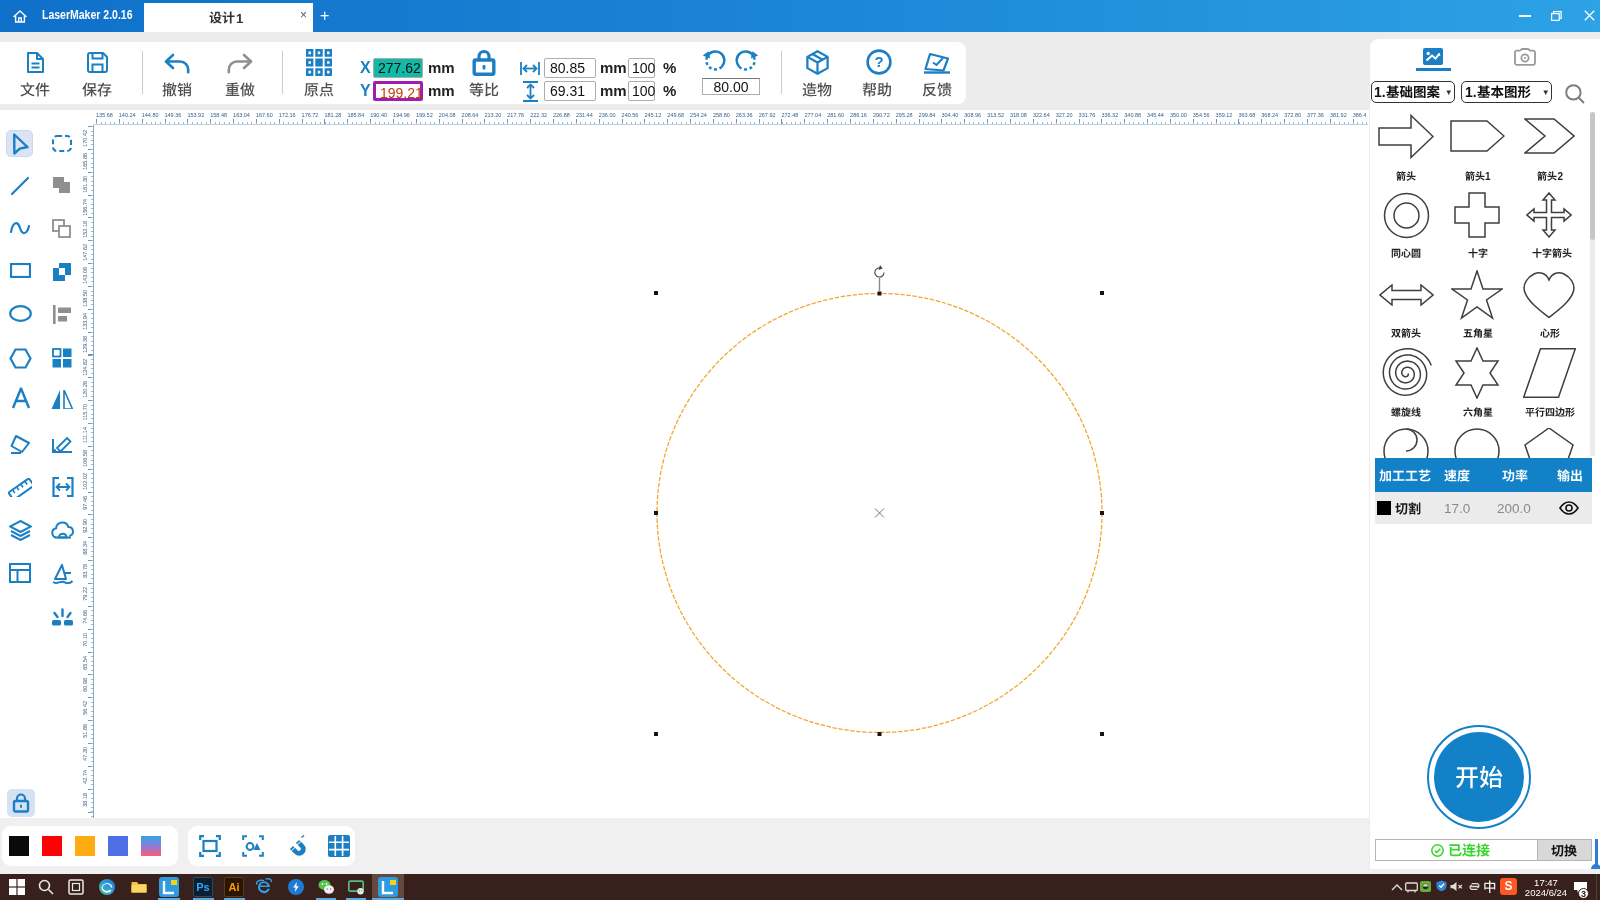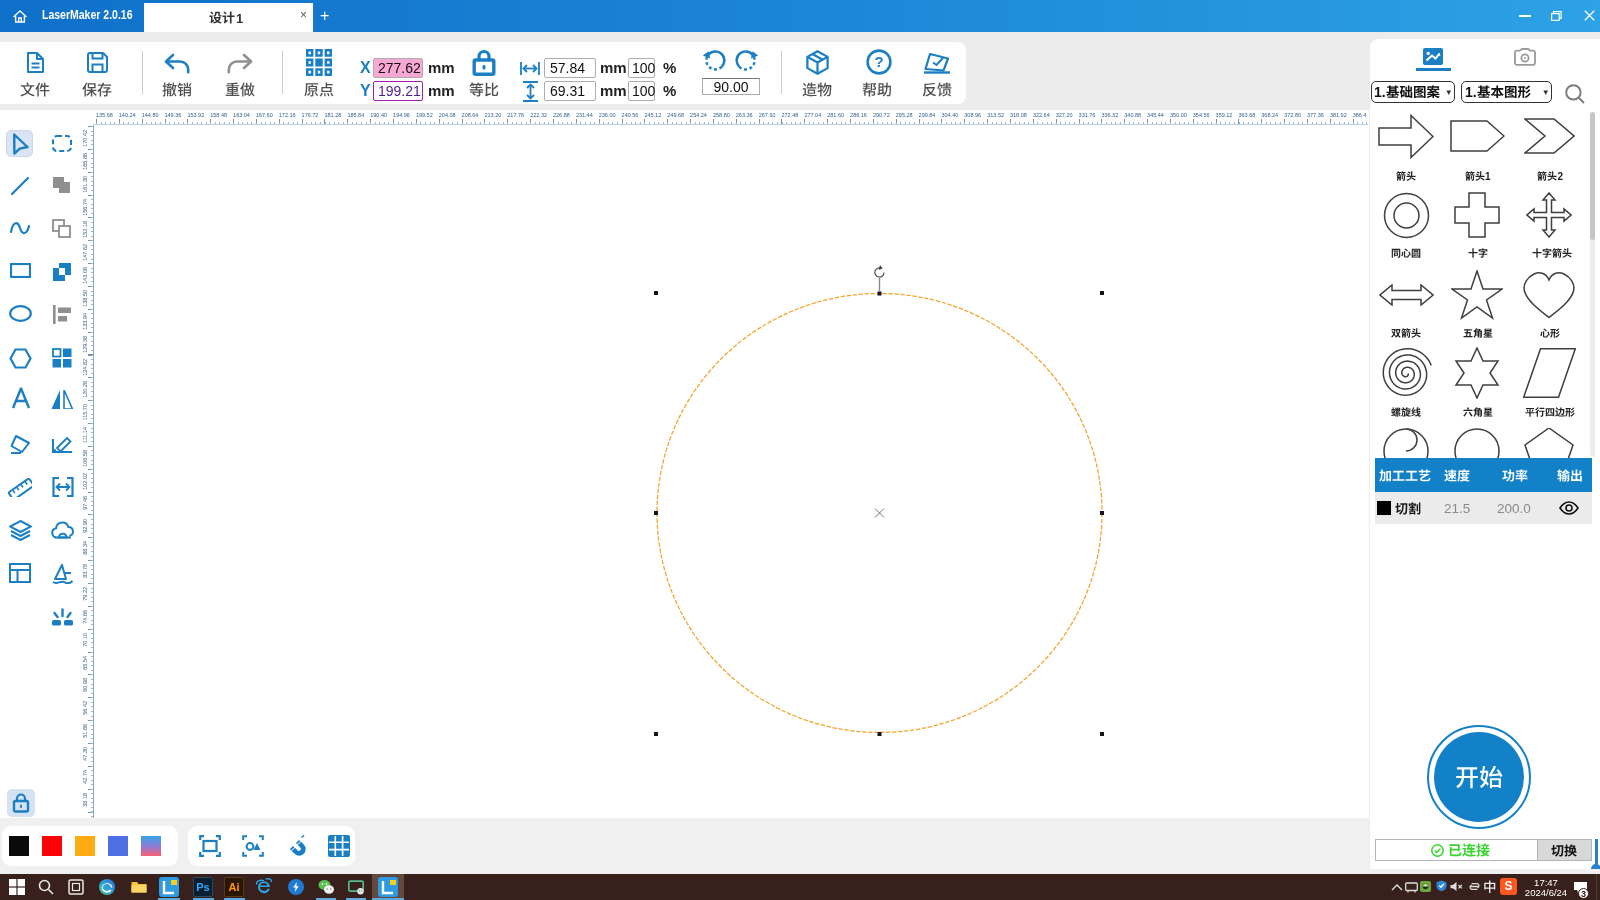--- a/index.html
+++ b/index.html
@@ -166,22 +166,22 @@
  </svg>
  <div style="position:absolute;left:304px;top:50px;">
       <svg style="vertical-align:top;" width="30" height="15" viewBox="0 0 2000 1000" fill="#4f4f4f">
         <use href="#m539f" x="0"></use>
         <use href="#m70b9" x="1000"></use>
       </svg>
     </div>
 
  <div class="abs" style="left:360px;top:27px;color:#1b7fc4;font-weight:bold;font-size:16px">X</div>
  <div class="abs" style="left:360px;top:50px;color:#1b7fc4;font-weight:bold;font-size:16px">Y</div>
- <div class="abs" style="left:373px;top:26px;width:50px;height:20px;border:1px solid #adadad;border-radius:2px;background:#f9a8d4;font-size:14px;color:#111;padding:1px 0 0 4px">277.62</div>
- <div class="abs" style="left:373px;top:49px;width:50px;height:20px;border:1px solid #a21caf;border-radius:2px;background:#fff;font-size:14px;color:#4c1d95;padding:1px 0 0 4px">199.21</div>
+ <div class="abs" style="left:373px;top:26px;width:50px;height:20px;border:1px solid #adadad;border-radius:2px;background:#14b8a6;font-size:14px;color:#111;padding:1px 0 0 4px">277.62</div>
+ <div class="abs" style="left:373px;top:49px;width:50px;height:20px;border:3px solid #a21caf;border-radius:2px;background:#fff;font-size:14px;color:#c2410c;padding:1px 0 0 4px">199.21</div>
  <div class="abs" style="left:428px;top:27px;font-size:15px;font-weight:bold;color:#222">mm</div>
  <div class="abs" style="left:428px;top:50px;font-size:15px;font-weight:bold;color:#222">mm</div>
 
  <svg class="ic" style="left:472px;top:17px" width="24" height="27" viewBox="0 0 24 27" fill="none">
       <path d="M7 11 V7.5 a5 5 0 0 1 10 0 V11" stroke="#1b7fc4" stroke-width="3.2"></path>
       <rect x="2.2" y="11" width="19.6" height="14.2" rx="1.5" fill="none" stroke="#1b7fc4" stroke-width="3.4"></rect>
       <rect x="10.6" y="16" width="2.8" height="4.4" rx="1.2" fill="#1b7fc4"></rect>
     </svg>
  <div style="position:absolute;left:469px;top:50px;">
       <svg style="vertical-align:top;" width="30" height="15" viewBox="0 0 2000 1000" fill="#4f4f4f">
@@ -193,42 +193,42 @@
  <svg class="ic" style="left:520px;top:30px" width="20" height="13" viewBox="0 0 20 13" stroke="#1b7fc4" stroke-width="1.8" fill="none">
       <path d="M1 0 V13 M19 0 V13"></path>
       <path d="M3.5 6.5 H16.5"></path>
       <path d="M7 3 L3.5 6.5 L7 10 M13 3 L16.5 6.5 L13 10" fill="none"></path>
     </svg>
  <svg class="ic" style="left:523px;top:49px" width="15" height="21" viewBox="0 0 15 21" stroke="#1b7fc4" stroke-width="1.8" fill="none">
       <path d="M0 1 H15 M0 20 H15"></path>
       <path d="M7.5 4 V17"></path>
       <path d="M4 7 L7.5 3.5 L11 7 M4 14 L7.5 17.5 L11 14"></path>
     </svg>
- <div class="abs" style="left:544px;top:26px;width:52px;height:20px;border:1px solid #adadad;border-radius:2px;background:#fff;font-size:14px;color:#111;padding:1px 0 0 5px">57.84</div>
+ <div class="abs" style="left:544px;top:26px;width:52px;height:20px;border:1px solid #adadad;border-radius:2px;background:#fff;font-size:14px;color:#111;padding:1px 0 0 5px">80.85</div>
  <div class="abs" style="left:544px;top:49px;width:52px;height:20px;border:1px solid #adadad;border-radius:2px;background:#fff;font-size:14px;color:#111;padding:1px 0 0 5px">69.31</div>
  <div class="abs" style="left:600px;top:27px;font-size:15px;font-weight:bold;color:#222">mm</div>
  <div class="abs" style="left:600px;top:50px;font-size:15px;font-weight:bold;color:#222">mm</div>
  <div class="abs" style="left:628px;top:26px;width:27px;height:20px;border:1px solid #adadad;border-radius:2px;background:#fff;font-size:14px;color:#111;padding:1px 0 0 3px">100</div>
  <div class="abs" style="left:628px;top:49px;width:27px;height:20px;border:1px solid #adadad;border-radius:2px;background:#fff;font-size:14px;color:#111;padding:1px 0 0 3px">100</div>
  <div class="abs" style="left:663px;top:27px;font-size:15px;font-weight:bold;color:#222">%</div>
  <div class="abs" style="left:663px;top:50px;font-size:15px;font-weight:bold;color:#222">%</div>
 
  <svg class="ic" style="left:702px;top:18px" width="24" height="24" viewBox="0 0 24 24" fill="none" stroke="#1b7fc4" stroke-width="2.5">
       <g transform="translate(24,0) scale(-1,1)">
         <path d="M4.3 16.8 A 9 9 0 1 1 18.8 6.6"></path>
         <path d="M4.3 16.8 A 9 9 0 0 0 18.8 6.6" stroke-dasharray="2.8 2.6"></path>
         <path d="M17.4 1.2 L23.2 5.4 L15.9 8.4 Z" fill="#1b7fc4" stroke="none"></path>
       </g>
     </svg>
  <svg class="ic" style="left:735px;top:18px" width="24" height="24" viewBox="0 0 24 24" fill="none" stroke="#1b7fc4" stroke-width="2.5">
       <path d="M4.3 16.8 A 9 9 0 1 1 18.8 6.6"></path>
       <path d="M4.3 16.8 A 9 9 0 0 0 18.8 6.6" stroke-dasharray="2.8 2.6"></path>
       <path d="M17.4 1.2 L23.2 5.4 L15.9 8.4 Z" fill="#1b7fc4" stroke="none"></path>
     </svg>
- <div class="abs" style="left:702px;top:46px;width:58px;height:17px;border:1px solid #adadad;border-top-color:#777;background:#fff;font-size:14px;color:#111;text-align:center;padding-top:0px">90.00</div>
+ <div class="abs" style="left:702px;top:46px;width:58px;height:17px;border:1px solid #adadad;border-top-color:#777;background:#fff;font-size:14px;color:#111;text-align:center;padding-top:0px">80.00</div>
  <div class="abs" style="left:781px;top:19px;width:1px;height:43px;background:#ccc"></div>
 
  <svg class="ic" style="left:804px;top:17px" width="27" height="27" viewBox="0 0 24 24" fill="none" stroke="#1b7fc4" stroke-width="2" stroke-linejoin="round">
       <path d="M12 2 L21 7 V17 L12 22 L3 17 V7 Z"></path>
       <path d="M3 7 L12 12 L21 7 M12 12 V22"></path>
       <path d="M7.5 4.5 L16.5 9.5"></path>
     </svg>
  <div style="position:absolute;left:802px;top:50px;">
       <svg style="vertical-align:top;" width="30" height="15" viewBox="0 0 2000 1000" fill="#4f4f4f">
         <use href="#m9020" x="0"></use>
@@ -678,21 +678,21 @@
     </svg>
   </div>
 <div class="abs" style="left:1375px;top:492px;width:217px;height:32px;background:#ebebeb"></div>
 <div class="abs" style="left:1377px;top:501px;width:14px;height:14px;background:#000"></div>
 <div style="position:absolute;left:1395px;top:501.5px;">
     <svg style="vertical-align:top;" width="26" height="13" viewBox="0 0 2000 1000" fill="#1a1a1a">
       <use href="#b5207" x="0"></use>
       <use href="#b5272" x="1000"></use>
     </svg>
   </div>
-<div class="abs" style="left:1444px;top:501px;font-size:13.5px;color:#8a8a8a">21.5</div>
+<div class="abs" style="left:1444px;top:501px;font-size:13.5px;color:#8a8a8a">17.0</div>
 <div class="abs" style="left:1497px;top:501px;font-size:13.5px;color:#8a8a8a">200.0</div>
 <svg class="ic" style="left:1559px;top:501px" width="20" height="14" viewBox="0 0 20 14" fill="none" stroke="#111" stroke-width="1.6">
     <path d="M1 7 C4 2.5 7 1 10 1 C13 1 16 2.5 19 7 C16 11.5 13 13 10 13 C7 13 4 11.5 1 7 Z"></path>
     <circle cx="10" cy="7" r="3"></circle>
   </svg>
 <div class="abs" style="left:1427px;top:725px;width:104px;height:104px;border:2.4px solid #1381c8;border-radius:50%;background:#fff"></div>
 <div class="abs" style="left:1434px;top:732px;width:90px;height:90px;border-radius:50%;background:#1381c8"></div>
 <div style="position:absolute;left:1455px;top:765px;">
     <svg style="vertical-align:top;" width="48" height="24" viewBox="0 0 2000 1000" fill="#fff">
       <use href="#m5f00" x="0"></use>

